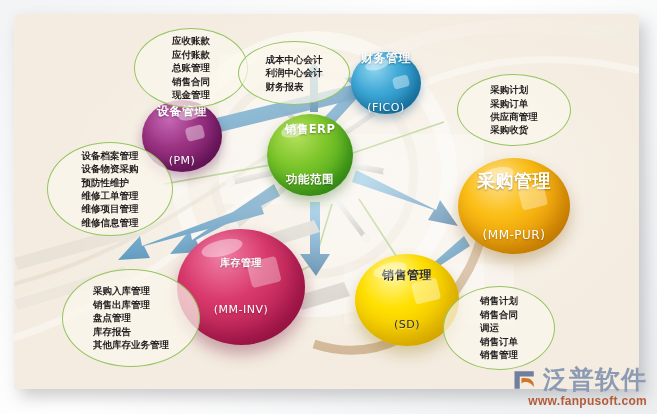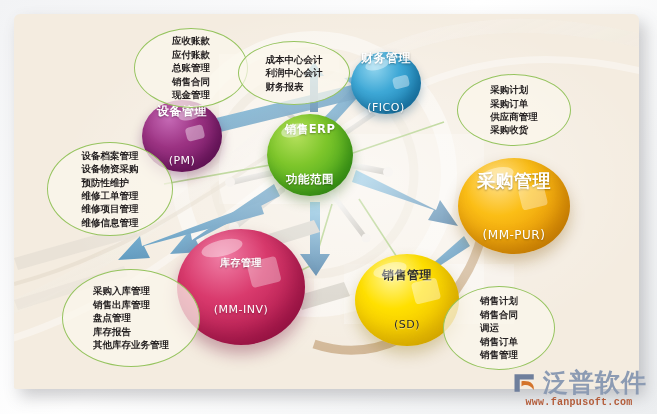--- a/index.html
+++ b/index.html
@@ -66,27 +66,27 @@
 
   .bb-ar   {left:120px;top:14px;width:112px;height:78px;}
   .bb-cost {left:224px;top:27px;width:110px;height:62px;}
   .bb-pur  {left:443px;top:60px;width:112px;height:70px;}
   .bb-pm   {left:33px;top:128px;width:124px;height:92px;}
   .bb-inv  {left:48px;top:255px;width:136px;height:96px;}
   .bb-sd   {left:429px;top:272px;width:110px;height:82px;}
 
   
   .wm{position:absolute;right:10px;bottom:6px;z-index:20;display:flex;
-     flex-direction:column;align-items:center;}
+     flex-direction:column;align-items:flex-end;}
   .wm-row{display:flex;align-items:center;gap:4px;}
   .wm-mark{width:28px;height:28px;position:relative;}
   .wm-text{font-size:25px;font-weight:bold;color:#8c9bb3;letter-spacing:1px;
     font-family:"DejaVu Sans","Liberation Sans",sans-serif;}
-  .wm-url{font-size:10px;color:#b35c3a;font-weight:bold;letter-spacing:.3px;
-    margin-top:-2px;font-family:Liberation Mono, monospace;}
+  .wm-url{font-size:12px;color:#b35c3a;font-weight:bold;letter-spacing:.3px;
+    margin-top:-2px;font-family:Liberation Sans, sans-serif;}
 </style>
 </head>
 <body>
 
 <div id="stage">
   <div class="card">
 
     <svg class="bgart" viewBox="0 0 625 375">
       <defs>
         <linearGradient id="ribG" x1="0" y1="0" x2="1" y2="1">

